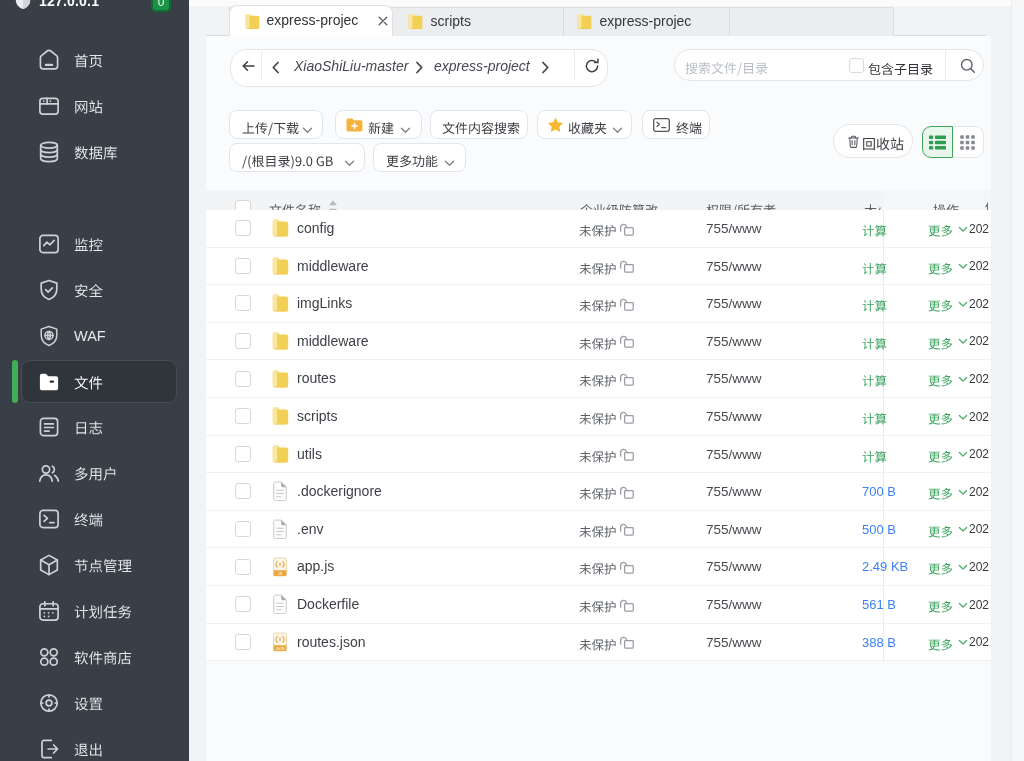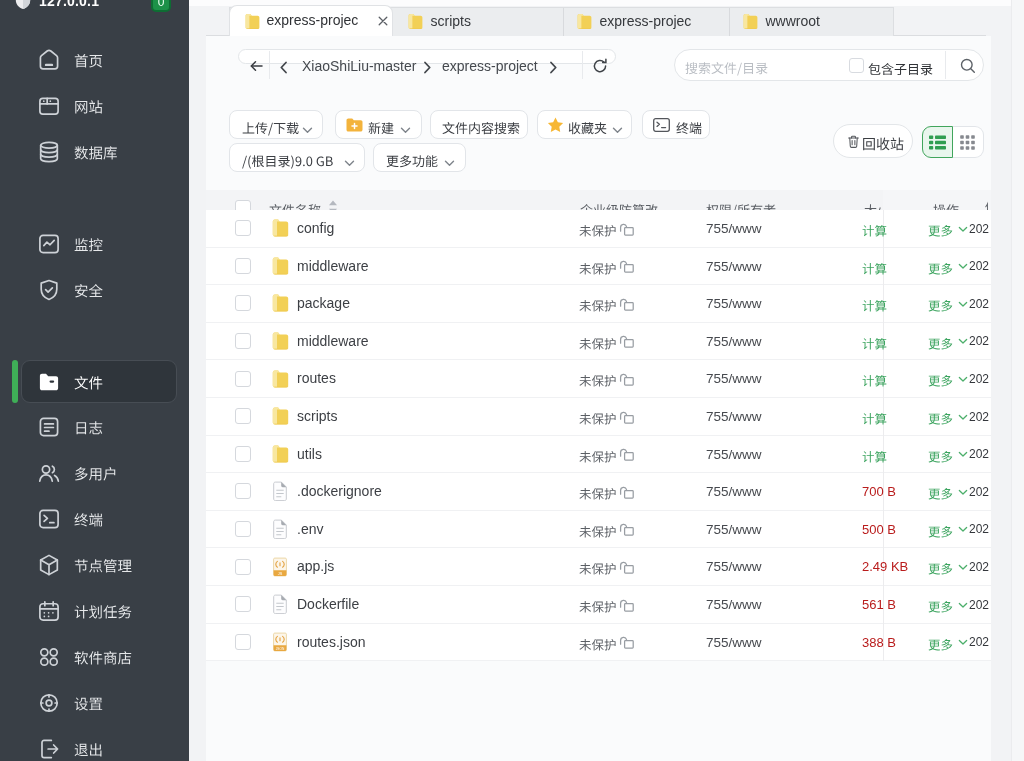--- a/index.html
+++ b/index.html
@@ -61,21 +61,21 @@
 #thead .sliver{position:absolute;left:779px;top:7px;width:3px;height:15px;overflow:hidden;font-size:13px;color:#5a5e64;}
 #tbody{position:absolute;left:17px;top:210px;width:785px;height:452px;}
 .row{position:absolute;left:0;width:785px;height:37.6px;background:#fff;border-bottom:1px solid #f0f1f3;}
 .row .vl{position:absolute;left:677px;top:0;width:1px;height:37.6px;background:#ececee;}
 .row .nm{position:absolute;left:91px;top:10px;font-size:14px;color:#3c3f44;}
 .row .wb{position:absolute;left:373px;top:11px;font-size:12.5px;color:#5a5e64;}
 .row .lk{position:absolute;left:413px;top:12.5px;}
 .row .lk svg{display:block;}
 .row .perm{position:absolute;left:500px;top:11px;font-size:13.5px;color:#46494e;}
 .row .sz{position:absolute;left:656px;top:11px;font-size:12.5px;color:#3ca45f;}
-.row .szf{position:absolute;left:656px;top:11px;font-size:13px;color:#b91c1c;}
+.row .szf{position:absolute;left:656px;top:11px;font-size:13px;color:#3b82f6;}
 .row .more{position:absolute;left:722px;top:11px;font-size:12.5px;color:#3ca45f;}
 .row .mchev{position:absolute;left:752px;top:15.5px;}
 .row .mchev svg{display:block;}
 .row .dt{position:absolute;left:763px;top:11.5px;width:20px;overflow:hidden;font-size:12px;color:#34373c;white-space:nowrap;}
 .ck{position:absolute;left:29px;top:50%;margin-top:-8px;width:16px;height:16px;border:1px solid #d5d8dd;border-radius:3px;background:#fff;}
 .ficon{position:absolute;left:66px;top:50%;transform:translateY(-50%);}
 .ficon svg{display:block;}
 </style>
 </head>
 <body>
@@ -236,20 +236,29 @@
         <path d="M10 2.7 L16 4.7 V9.4 c0 4.1-2.6 6.6-6 7.9 -3.4-1.3-6-3.8-6-7.9 V4.7 Z"></path>
         <path d="M7.4 9.7 l1.9 1.9 3.3-3.3"></path>
       </svg>
       <span class="lbl">
         <svg style="display:block" width="30" height="21" viewBox="0 0 30 21" fill="#e6e8ea">
           <use href="#g5b89" transform="translate(0.00,16.82) scale(0.01450,-0.01450)"></use>
           <use href="#g5168" transform="translate(14.50,16.82) scale(0.01450,-0.01450)"></use>
         </svg>
       </span>
     </div>
+<div class="nav-item" style="top:312.6px">
+      <svg width="20" height="20" viewBox="0 0 20 20" fill="none" stroke="#ced2d7" stroke-width="1.15" stroke-linecap="round" stroke-linejoin="round">
+        <path d="M10 2.7 L16 4.7 V9.4 c0 4.1-2.6 6.6-6 7.9 -3.4-1.3-6-3.8-6-7.9 V4.7 Z"></path>
+        <circle cx="10" cy="9.6" r="3.1"></circle>
+        <path d="M6.9 9.6 h6.2"></path>
+        <path d="M10 6.5 c1.4 1.6 1.4 4.6 0 6.2 M10 6.5 c-1.4 1.6-1.4 4.6 0 6.2"></path>
+      </svg>
+      <span class="lbl">WAF</span>
+    </div>
 <div class="nav-item" style="top:358.5px">
       <div class="nav-bar"></div>
       <div class="nav-sel"></div>
       <svg width="20" height="20" viewBox="0 0 20 20">
         <path fill="#ffffff" d="M3 5.2 c0-.9.7-1.6 1.6-1.6 h3.1 l1.7 1.9 h6 c.9 0 1.6.7 1.6 1.6 v7.7 c0 .9-.7 1.6-1.6 1.6 H4.6 c-.9 0-1.6-.7-1.6-1.6 Z"></path>
         <rect x="10.4" y="8.8" width="3.6" height="1.7" rx=".85" fill="#2f353b"></rect>
       </svg>
       <span class="lbl" style="color:#fff">
         <svg style="display:block" width="30" height="21" viewBox="0 0 30 21" fill="#ffffff">
           <use href="#g6587" transform="translate(0.00,16.82) scale(0.01450,-0.01450)"></use>
@@ -385,46 +394,38 @@
         <span class="txt">scripts</span>
       </div>
   <div class="tab" style="left:333px;width:166px">
         <svg width="17" height="17" viewBox="0 0 17 19">
           <path fill="#f2d056" d="M0.8 3.1 c0-1.1.9-2 2-2 h3.3 l1.6 1.9 h6.5 c1.1 0 2 .9 2 2 v10.9 c0 1.1-.9 2-2 2 H2.8 c-1.1 0-2-.9-2-2 Z"></path>
           <path fill="#f8e7a0" d="M0.8 3.1 c0-1.1.9-2 2-2 h3.3 l1.6 1.9 H5 v14.9 H2.8 c-1.1 0-2-.9-2-2 Z"></path>
           <path fill="#eec84e" d="M2 16.9 h13 c.7 0 1.2-.4 1.2-.4 v.4 c0 .6-.9 1-2 1 H2.8 z" opacity="0.6"></path>
         </svg>
         <span class="txt">express-projec</span>
       </div>
-  <div class="tab" style="left:499px;width:166px">
-        <svg width="17" height="17" viewBox="0 0 17 19">
-          <path fill="#f2d056" d="M0.8 3.1 c0-1.1.9-2 2-2 h3.3 l1.6 1.9 h6.5 c1.1 0 2 .9 2 2 v10.9 c0 1.1-.9 2-2 2 H2.8 c-1.1 0-2-.9-2-2 Z"></path>
-          <path fill="#f8e7a0" d="M0.8 3.1 c0-1.1.9-2 2-2 h3.3 l1.6 1.9 H5 v14.9 H2.8 c-1.1 0-2-.9-2-2 Z"></path>
-          <path fill="#eec84e" d="M2 16.9 h13 c.7 0 1.2-.4 1.2-.4 v.4 c0 .6-.9 1-2 1 H2.8 z" opacity="0.6"></path>
-        </svg>
-        <span class="txt">wwwroot</span>
-      </div>
 </div>
 <div id="activetab">
       <svg width="17" height="17" viewBox="0 0 17 19">
         <path fill="#f2d056" d="M0.8 3.1 c0-1.1.9-2 2-2 h3.3 l1.6 1.9 h6.5 c1.1 0 2 .9 2 2 v10.9 c0 1.1-.9 2-2 2 H2.8 c-1.1 0-2-.9-2-2 Z"></path>
         <path fill="#f8e7a0" d="M0.8 3.1 c0-1.1.9-2 2-2 h3.3 l1.6 1.9 H5 v14.9 H2.8 c-1.1 0-2-.9-2-2 Z"></path>
         <path fill="#eec84e" d="M2 16.9 h13 c.7 0 1.2-.4 1.2-.4 v.4 c0 .6-.9 1-2 1 H2.8 z" opacity="0.6"></path>
       </svg>
       <span class="txt">express-projec</span>
       <span class="x">
         <svg width="12" height="12" viewBox="0 0 12 12" fill="none" stroke="#5c6066" stroke-width="1.3" stroke-linecap="round">
           <path d="M2.2 2.2 L9.8 9.8 M9.8 2.2 L2.2 9.8"></path>
         </svg>
       </span>
     </div>
 
   <div id="rightstrip"></div>
 
-  <div class="pill" id="crumb" style="left:49px;top:49px;width:378px;height:15px;">
+  <div class="pill" id="crumb" style="left:41px;top:49px;width:378px;height:38px;font-style:italic;">
     <svg style="position:absolute;left:11px;top:9.5px" width="13" height="12" viewBox="0 0 13 12" fill="none" stroke="#3a3d42" stroke-width="1.5" stroke-linecap="round" stroke-linejoin="round">
         <path d="M12 6 H1.5"></path>
         <path d="M5.5 1.8 L1.3 6 l4.2 4.2"></path>
       </svg>
     <div class="div" style="left:30px"></div>
     <span style="position:absolute;left:40px;top:9.5px"><svg width="9" height="13" viewBox="0 0 9 13" fill="none" stroke="#43474c" stroke-width="1.8" stroke-linecap="round" stroke-linejoin="round">
           <path d="M7 1.5 L2.3 6.5 L7 11.5"></path>
         </svg></span>
     <span class="t" style="left:63px">XiaoShiLiu-master</span>
     <span style="position:absolute;left:184px;top:9.5px"><svg width="9" height="13" viewBox="0 0 9 13" fill="none" stroke="#43474c" stroke-width="1.8" stroke-linecap="round" stroke-linejoin="round">
@@ -761,21 +762,21 @@
 <div class="row" style="top:75.2px">
 <div class="vl"></div>
 <span class="ck"></span>
 <span class="ficon">
           <svg width="17" height="19" viewBox="0 0 17 19">
             <path fill="#f2d056" d="M0.8 3.1 c0-1.1.9-2 2-2 h3.3 l1.6 1.9 h6.5 c1.1 0 2 .9 2 2 v10.9 c0 1.1-.9 2-2 2 H2.8 c-1.1 0-2-.9-2-2 Z"></path>
             <path fill="#f8e7a0" d="M0.8 3.1 c0-1.1.9-2 2-2 h3.3 l1.6 1.9 H5 v14.9 H2.8 c-1.1 0-2-.9-2-2 Z"></path>
             <path fill="#eec84e" d="M2 16.9 h13 c.7 0 1.2-.4 1.2-.4 v.4 c0 .6-.9 1-2 1 H2.8 z" opacity="0.6"></path>
           </svg>
         </span>
-<span class="nm">package</span>
+<span class="nm">imgLinks</span>
 <span class="wb">
           <svg style="display:block" width="39" height="19" viewBox="0 0 39 19" fill="#5a5e64">
             <use href="#g672a" transform="translate(0.00,14.50) scale(0.01250,-0.01250)"></use>
             <use href="#g4fdd" transform="translate(12.50,14.50) scale(0.01250,-0.01250)"></use>
             <use href="#g62a4" transform="translate(25.00,14.50) scale(0.01250,-0.01250)"></use>
           </svg>
         </span>
         <span class="lk">
           <svg width="15" height="13" viewBox="0 0 15 13" fill="none" stroke="#989da3" stroke-width="1.25" stroke-linejoin="round">
             <rect x="5.6" y="4.6" width="8.6" height="7.4" rx="0.8"></rect>

